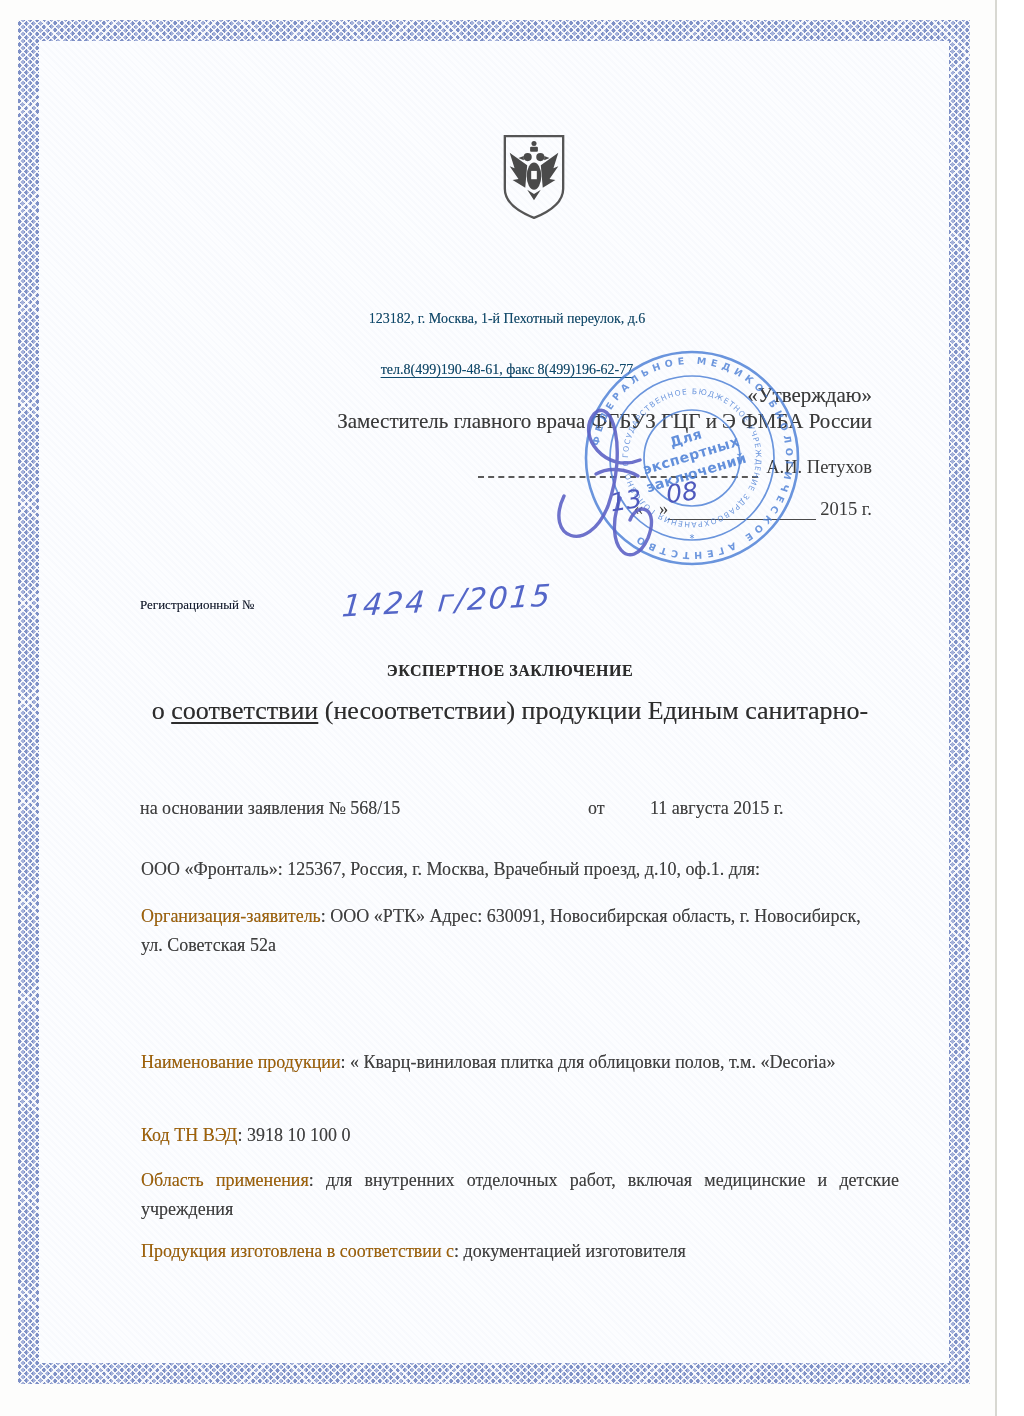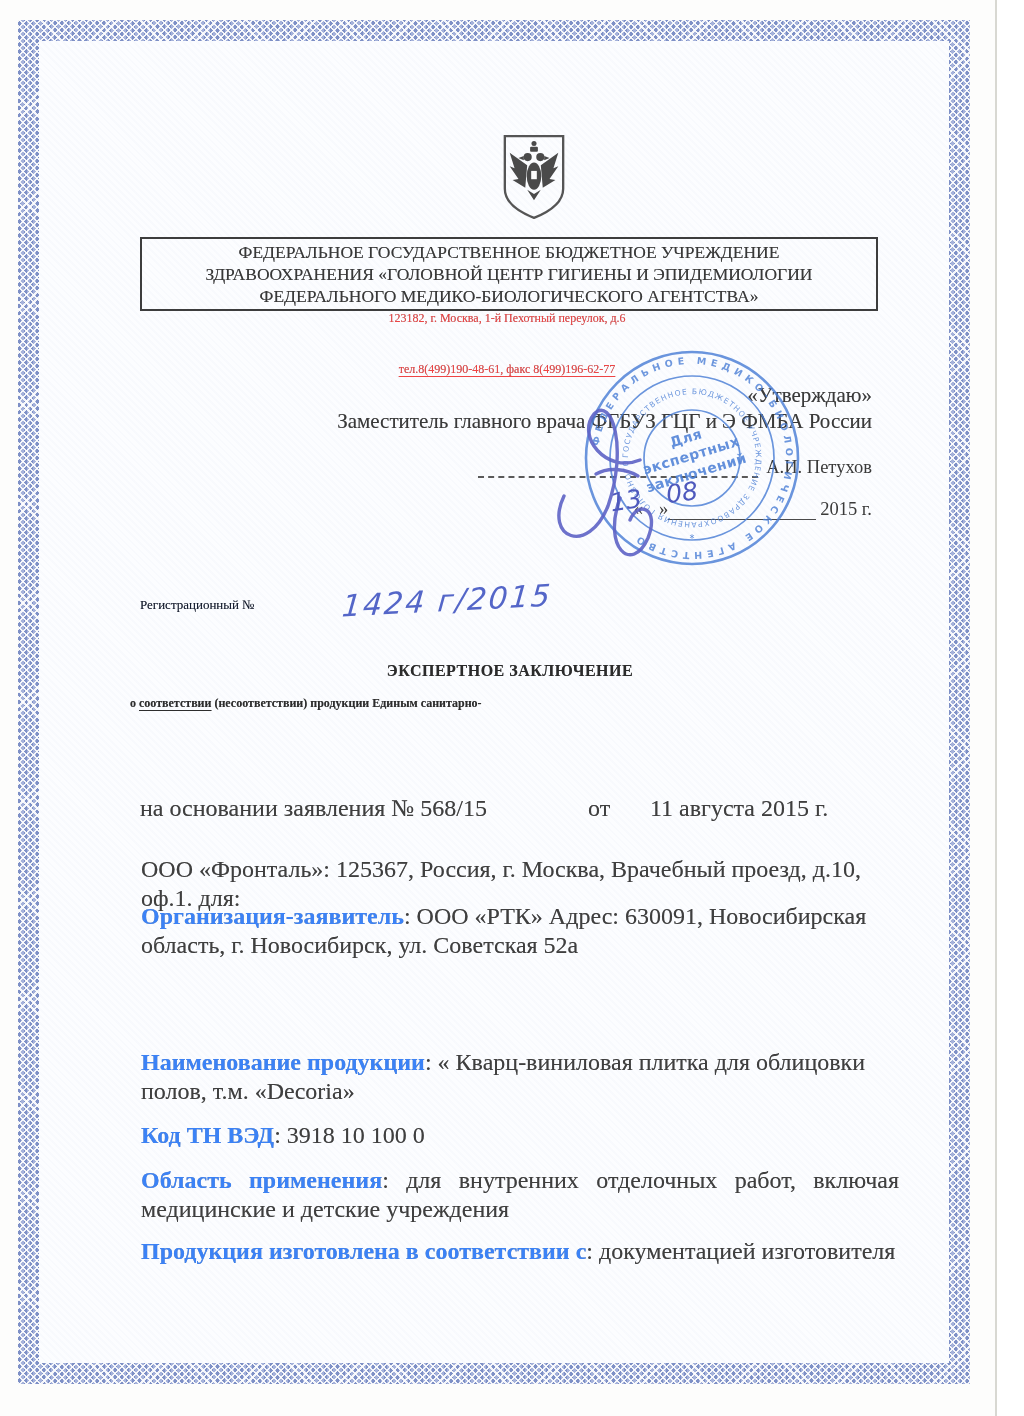--- a/index.html
+++ b/index.html
@@ -11,49 +11,49 @@
     background-image:
       repeating-linear-gradient(45deg, rgba(255,255,255,.9) 0 1.5px, rgba(255,255,255,0) 1.5px 5px),
       repeating-linear-gradient(135deg, rgba(255,255,255,.9) 0 1.5px, rgba(255,255,255,0) 1.5px 5px),
       repeating-linear-gradient(90deg, #7e90c6 0 3px, #a5b2db 3px 6px);}
   .frame-inner{position:absolute;left:21px;top:21px;right:21px;bottom:21px;background:#fcfdff;
     background-image:repeating-linear-gradient(45deg, rgba(176,190,220,.05) 0 2px, rgba(0,0,0,0) 2px 5px);}
   .scan-edge{position:absolute;top:0;left:995px;width:2px;height:100%;background:#d8d8d2;}
   .scan-margin-right{position:absolute;top:0;left:997px;width:27px;height:100%;background:#ffffff;}
 
   .abs{position:absolute;}
-  .txt{color:#3f3f3f;font-size:24px;line-height:29px;text-shadow:0 0 .5px rgba(40,40,40,.45);}
-  b,.lbl{color:#3b82f6;font-weight:bold;}
+  .txt{color:#3f3f3f;font-size:18px;line-height:29px;text-shadow:0 0 .5px rgba(40,40,40,.45);}
+  b,.lbl{color:#a16207;font-weight:normal;}
 
   .emblem{left:499px;top:132px;width:70px;height:90px;}
 
   .orgbox{left:140px;top:237px;width:734px;height:70px;border:2px solid #3d3d3d;
     display:flex;flex-direction:column;justify-content:center;text-align:center;
     font-size:17.5px;line-height:22px;color:#383838;text-shadow:0 0 .5px rgba(40,40,40,.45);}
-  .centerline{left:140px;width:734px;text-align:center;color:#ef4444;font-size:12px;text-shadow:0 0 .5px rgba(40,40,40,.45);}
+  .centerline{left:140px;width:734px;text-align:center;color:#0c4a6e;font-size:14px;text-shadow:0 0 .5px rgba(40,40,40,.45);}
   .u{text-decoration:underline;text-underline-offset:3px;margin-top:28px;}
 
   .appr{right:152px;text-align:right;color:#3a3a3a;font-size:21px;text-shadow:0 0 .5px rgba(40,40,40,.4);}
   .sigrow{right:152px;display:flex;align-items:flex-end;color:#3a3a3a;font-size:18.5px;}
   .dash-line{display:inline-block;width:280px;border-bottom:2px dashed #5a5a5a;height:20px;margin-right:8px;}
   .daterow{right:152px;display:flex;align-items:flex-end;color:#3a3a3a;font-size:18.5px;}
   .blank-s{display:inline-block;width:16px;}
   .blank-l{display:inline-block;width:148px;border-bottom:1.5px solid #4a4a4a;height:20px;margin-right:4px;}
 
   .stamp{left:580px;top:346px;width:224px;height:224px;opacity:.92;}
   .sig-ink{left:536px;top:378px;width:210px;height:210px;}
   .hand{font-family:"DejaVu Sans",sans-serif;font-style:italic;color:#4e59bd;}
   .hand-day{left:610px;top:486px;font-size:25px;transform:rotate(-9deg);}
   .hand-month{left:666px;top:478px;font-size:25px;transform:rotate(-7deg);}
   .hand-reg{left:342px;top:583px;font-size:30px;color:#5466c8;transform:rotate(-3deg) skewX(-8deg);letter-spacing:2px;}
 
   .reglabel{left:140px;top:597px;font-size:13px;color:#0f172a;text-shadow:0 0 .5px rgba(40,40,40,.4);}
 
   .title{left:130px;top:662px;width:760px;text-align:center;font-size:16px;font-weight:bold;color:#2b2b2b;letter-spacing:.5px;text-shadow:0 0 .6px rgba(30,30,30,.5);}
-  .subt{left:130px;width:760px;text-align:left;font-size:12px;font-weight:bold;color:#2d2d2d;text-shadow:0 0 .6px rgba(30,30,30,.45);}
+  .subt{left:130px;width:760px;text-align:center;font-size:26px;font-weight:normal;color:#2d2d2d;text-shadow:0 0 .6px rgba(30,30,30,.45);}
 
   .basis-left{left:140px;top:794px;}
   .basis-mid{left:588px;top:794px;}
   .basis-right{left:650px;top:794px;}
 
   .para{left:141px;width:756px;}
   .w2{width:745px;} .w3{width:668px;} .w4{width:755px;} .w6{width:758px;text-align:justify;}
   .p1{top:855px;} .p2{top:902px;} .p3{top:969px;} .p4{top:1048px;} .p5{top:1121px;} .p6{top:1166px;} .p7{top:1237px;}
 
   .stamp text{fill:#4d80d6;font-family:"DejaVu Sans",sans-serif;}
@@ -79,25 +79,20 @@
       <circle cx="42.5" cy="25.5" r="4.2"></circle>
       <path d="M25.5,24.5 l-5.5,2 5.5,2.2 z"></path>
       <path d="M46.5,24.5 l5.5,2 -5.5,2.2 z"></path>
       <rect x="32" y="15" width="8" height="5" rx="1"></rect>
       <circle cx="36" cy="11.5" r="2.6"></circle>
       <path d="M29,59 l7,11 7,-11 -7,4.5 z"></path>
       <rect x="32.4" y="39" width="7.2" height="10" fill="#fdfdfd" stroke="#4a4a4a" stroke-width="1.4"></rect>
     </g>
   </svg>
 
-  <div class="abs orgbox">
-    <div>ФЕДЕРАЛЬНОЕ ГОСУДАРСТВЕННОЕ БЮДЖЕТНОЕ УЧРЕЖДЕНИЕ</div>
-    <div>ЗДРАВООХРАНЕНИЯ «ГОЛОВНОЙ ЦЕНТР ГИГИЕНЫ И ЭПИДЕМИОЛОГИИ</div>
-    <div>ФЕДЕРАЛЬНОГО МЕДИКО-БИОЛОГИЧЕСКОГО АГЕНТСТВА»</div>
-  </div>
   <div class="abs centerline" style="top:311px;">123182, г. Москва, 1-й Пехотный переулок, д.6</div>
   <div class="abs centerline u" style="top:334px;">тел.8(499)190-48-61, факс 8(499)196-62-77</div>
 
   <div class="abs appr" style="top:383px;">«Утверждаю»</div>
   <div class="abs appr" style="top:409px;">Заместитель главного врача  ФГБУЗ ГЦГ и Э ФМБА России</div>
   <div class="abs sigrow" style="top:456px;">
     <span class="dash-line"></span>
     <span>А.И. Петухов</span>
   </div>
   <div class="abs daterow" style="top:499px;">

